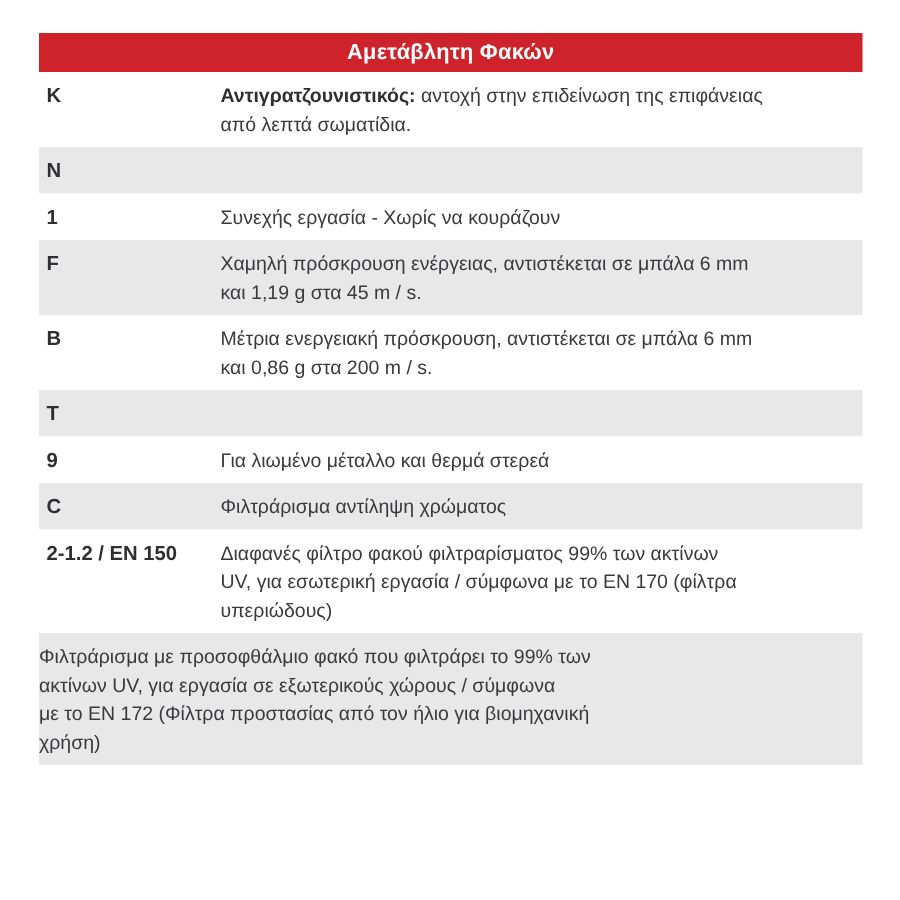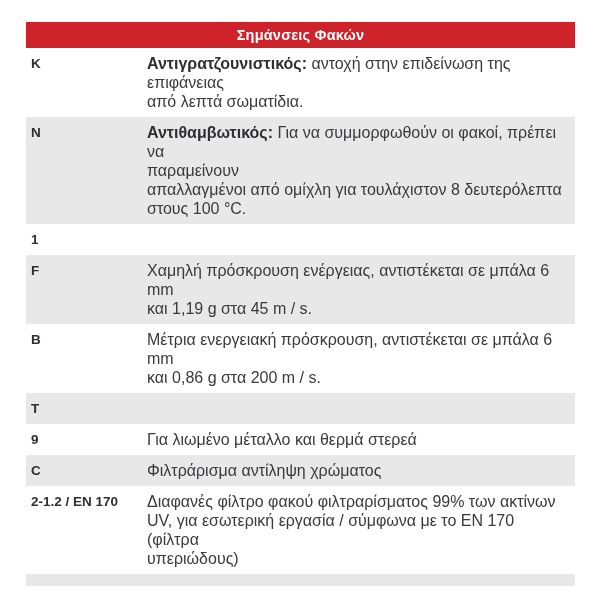--- a/index.html
+++ b/index.html
@@ -49,55 +49,52 @@
     box-sizing: border-box;
     padding-left: 5px;
     font-weight: bold;
     font-size: 13.5px;
     line-height: 19px;
     color: #2f2f33;
     white-space: nowrap;
   }
   .desc {
     flex: 1 1 auto;
-    font-size: 16px;
+    font-size: 13px;
     line-height: 19px;
     color: #3a3a3e;
     white-space: pre-line;
     padding-right: 8px;
   }
   .lead {
     font-weight: bold;
     color: #2f2f33;
   }
 </style>
 </head>
 <body>
 
 <div class="page">
   <div class="table">
-    <div class="thead">Σημάνσεις Φακών</div>
+    <div class="thead">Αμετάβλητη Φακών</div>
     <div class="rows">
 
       <div class="row">
         <div class="code">K</div>
         <div class="desc"><span class="lead">Αντιγρατζουνιστικός:</span><span> αντοχή στην επιδείνωση της επιφάνειας
 από λεπτά σωματίδια.</span></div>
       </div>
 
       <div class="row">
         <div class="code">N</div>
-        <div class="desc"><span class="lead">Αντιθαμβωτικός:</span><span> Για να συμμορφωθούν οι φακοί, πρέπει να
-παραμείνουν
-απαλλαγμένοι από ομίχλη για τουλάχιστον 8 δευτερόλεπτα
-στους 100 °C.</span></div>
       </div>
 
       <div class="row">
         <div class="code">1</div>
+        <div class="desc"><span class="lead"></span><span>Συνεχής εργασία - Χωρίς να κουράζουν</span></div>
       </div>
 
       <div class="row">
         <div class="code">F</div>
         <div class="desc"><span class="lead"></span><span>Χαμηλή πρόσκρουση ενέργειας, αντιστέκεται σε μπάλα 6 mm
 και 1,19 g στα 45 m / s.</span></div>
       </div>
 
       <div class="row">
         <div class="code">B</div>
@@ -113,24 +110,28 @@
         <div class="code">9</div>
         <div class="desc"><span class="lead"></span><span>Για λιωμένο μέταλλο και θερμά στερεά</span></div>
       </div>
 
       <div class="row">
         <div class="code">C</div>
         <div class="desc"><span class="lead"></span><span>Φιλτράρισμα αντίληψη χρώματος</span></div>
       </div>
 
       <div class="row">
-        <div class="code">2-1.2 / EN 170</div>
+        <div class="code">2-1.2 / EN 150</div>
         <div class="desc"><span class="lead"></span><span>Διαφανές φίλτρο φακού φιλτραρίσματος 99% των ακτίνων
 UV, για εσωτερική εργασία / σύμφωνα με το EN 170 (φίλτρα
 υπεριώδους)</span></div>
       </div>
 
       <div class="row">
+        <div class="desc"><span class="lead"></span><span>Φιλτράρισμα με προσοφθάλμιο φακό που φιλτράρει το 99% των
+ακτίνων UV, για εργασία σε εξωτερικούς χώρους / σύμφωνα
+με το EN 172 (Φίλτρα προστασίας από τον ήλιο για βιομηχανική
+χρήση)</span></div>
       </div>
 
     </div>
   </div>
 </div>
 
 </body></html>

